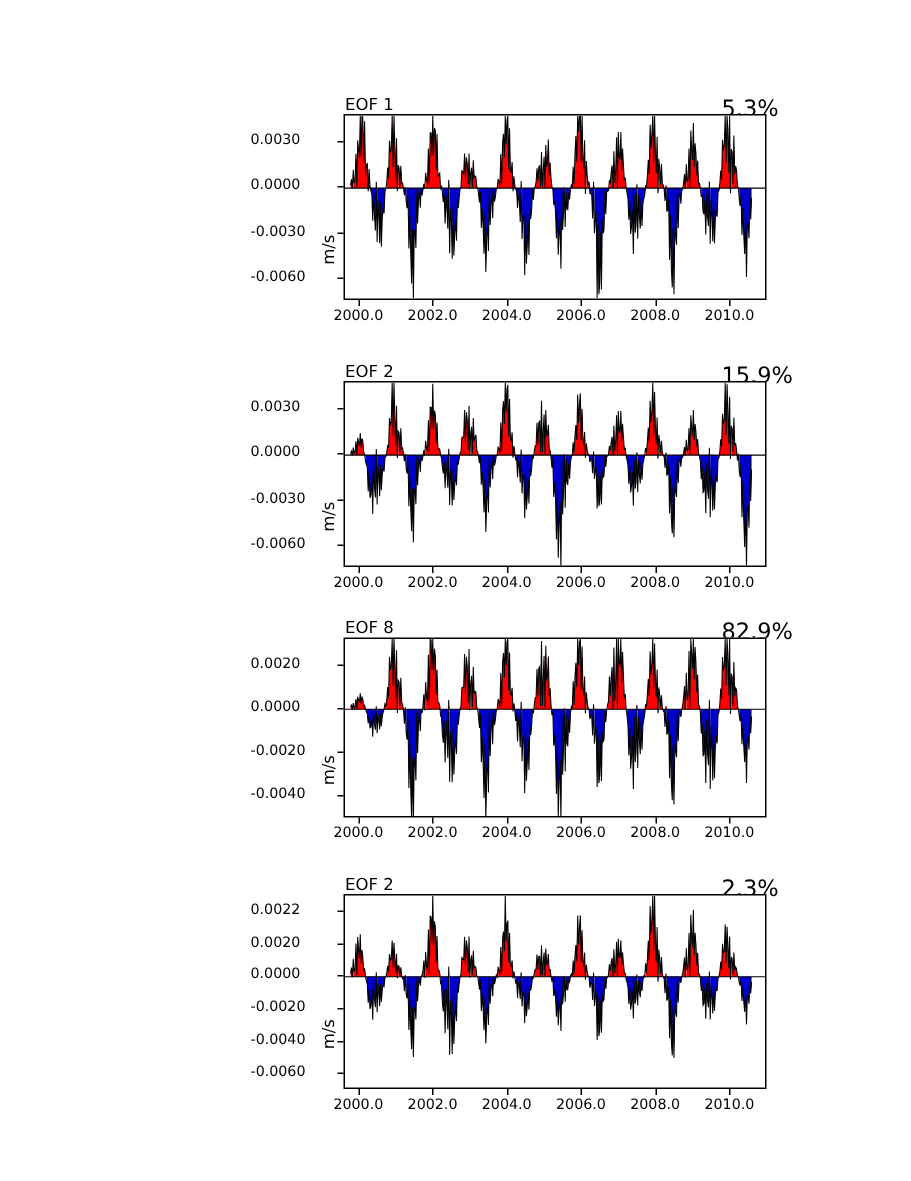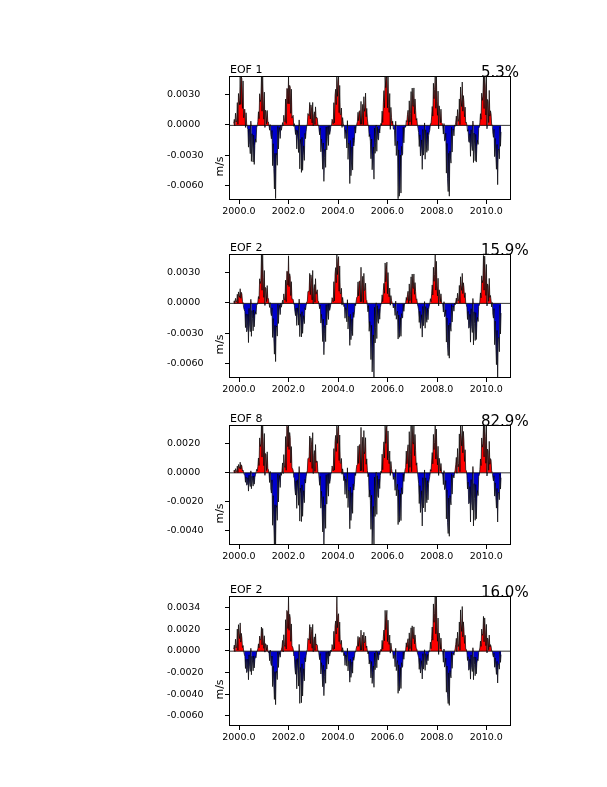--- a/index.html
+++ b/index.html
@@ -172,31 +172,31 @@
       <div style="position: absolute; left: 294.842px; top: 545px; width: 1px; height: 4px; background: rgb(0, 0, 0);"></div>
       <div class="xtick" style="left: 319.316px; width: 50px; top: 550px;">2006.0</div>
       <div style="position: absolute; left: 344.316px; top: 545px; width: 1px; height: 4px; background: rgb(0, 0, 0);"></div>
       <div class="xtick" style="left: 368.789px; width: 50px; top: 550px;">2008.0</div>
       <div style="position: absolute; left: 393.789px; top: 545px; width: 1px; height: 4px; background: rgb(0, 0, 0);"></div>
       <div class="xtick" style="left: 418.263px; width: 50px; top: 550px;">2010.0</div>
       <div style="position: absolute; left: 443.263px; top: 545px; width: 1px; height: 4px; background: rgb(0, 0, 0);"></div>
     </div>
   <div class="panel" id="panel-3" style="top: 0px; height: 787px; pointer-events: none;">
       <div class="eof-label" style="left: 187px; top: 583px;">EOF 2</div>
-      <div class="pct-label" style="left: 438px; top: 583px;">16.0%</div>
+      <div class="pct-label" style="left: 438px; top: 583px;">2.3%</div>
       <div class="ylabel" style="left: 116px; width: 60px; top: 653px;">m/s</div>
       <div class="plot-frame" style="left: 186px; top: 596px; width: 282px; height: 130px;">
         <svg class="series" width="282" height="130">
           <path d="M3.71,54.17 L3.71,52.00 L4.31,48.08 L4.91,54.17 Z M5.51,54.17 L5.51,42.21 L6.11,50.84 L6.71,49.17 L7.32,32.06 L7.92,53.06 L8.48,27.65 L9.05,36.25 L9.61,41.64 L10.18,25.91 L10.74,45.11 L11.31,36.30 L11.87,40.75 L12.47,50.52 L13.08,48.54 L13.68,54.06 L14.28,54.17 Z M20.85,54.17 L20.85,51.24 L21.42,54.17 Z M27.25,54.17 L27.25,53.92 L27.85,51.84 L28.45,46.83 L29.05,50.83 L29.65,39.04 L30.25,43.11 L30.85,42.24 L31.45,30.03 L32.05,47.84 L32.65,31.44 L33.22,41.92 L33.78,51.35 L34.35,38.78 L34.91,54.17 Z M35.48,54.17 L35.48,46.75 L36.05,47.26 L36.61,53.33 L37.21,47.95 L37.81,53.60 L38.41,54.17 Z M40.22,54.17 L40.22,53.03 L40.82,54.17 Z M50.78,54.17 L50.78,54.14 L51.38,52.95 L51.98,50.10 L52.58,43.37 L53.18,54.17 Z M53.78,54.17 L53.78,37.76 L54.39,47.50 L54.99,49.50 L55.59,22.68 L56.19,51.95 L56.79,13.46 L57.39,14.66 L57.95,31.55 L58.52,0.00 L59.09,33.32 L59.65,17.23 L60.22,20.74 L60.78,44.37 L61.35,26.93 L61.95,49.37 L62.55,49.58 L63.15,51.73 L63.75,54.17 Z M69.16,54.17 L69.16,47.37 L69.76,54.17 Z M77.32,54.17 L77.32,52.42 L77.92,41.41 L78.52,42.46 L79.12,43.07 L79.72,27.58 L80.32,46.62 L80.92,29.98 L81.53,34.71 L82.13,51.25 L82.69,27.37 L83.26,54.17 Z M83.82,54.17 L83.82,42.74 L84.39,39.87 L84.95,53.22 L85.52,36.81 L86.08,48.07 L86.68,47.29 L87.29,48.20 L87.89,53.95 L88.49,54.05 L89.09,54.17 Z M100.86,54.17 L100.86,53.03 L101.46,54.17 Z M102.06,54.17 L102.06,47.56 L102.66,49.73 L103.26,52.68 L103.86,34.29 L104.46,51.95 L105.06,28.79 L105.66,23.96 L106.26,36.98 L106.86,0.00 L107.43,30.68 L107.99,18.53 L108.56,16.71 L109.12,44.57 L109.69,25.09 L110.26,46.44 L110.82,47.22 L111.42,43.34 L112.02,54.17 Z M112.62,54.17 L112.62,50.68 L113.22,54.09 L113.82,54.17 Z M117.43,54.17 L117.43,51.26 L118.03,54.17 Z M126.19,54.17 L126.19,51.56 L126.79,49.15 L127.39,49.15 L128.00,39.41 L128.60,49.33 L129.20,40.67 L129.80,40.56 L130.40,53.29 L131.00,33.18 L131.60,53.17 L132.17,44.77 L132.73,38.06 L133.30,53.60 L133.86,35.29 L134.43,45.73 L134.99,44.73 L135.56,38.97 L136.16,50.61 L136.76,48.99 L137.36,53.96 L137.96,54.17 Z M146.23,54.17 L146.23,53.91 L146.80,54.17 Z M150.33,54.17 L150.33,53.55 L150.93,52.31 L151.53,53.96 L152.13,43.42 L152.73,52.24 L153.33,39.87 L153.93,33.02 L154.53,43.75 L155.14,13.34 L155.74,32.65 L156.34,20.96 L156.90,13.27 L157.47,44.50 L158.03,23.15 L158.60,43.48 L159.16,47.40 L159.73,38.02 L160.29,54.17 Z M160.90,54.17 L160.90,46.10 L161.50,51.28 L162.10,53.74 L162.70,54.17 Z M165.70,54.17 L165.70,51.28 L166.30,54.17 Z M175.67,54.17 L175.67,52.87 L176.27,45.80 L176.87,50.16 L177.47,44.45 L178.07,41.70 L178.67,54.07 L179.27,35.89 L179.87,51.73 L180.47,45.89 L181.07,30.81 L181.64,53.65 L182.20,28.85 L182.77,40.34 L183.34,41.65 L183.90,29.89 L184.47,46.82 L185.03,37.92 L185.63,45.33 L186.23,51.45 L186.83,51.89 L187.43,54.17 Z M194.57,54.17 L194.57,52.73 L195.14,54.17 Z M199.20,54.17 L199.20,53.58 L199.80,54.17 Z M200.40,54.17 L200.40,45.17 L201.00,51.66 L201.61,41.63 L202.21,30.00 L202.81,43.22 L203.41,6.93 L204.01,25.32 L204.61,16.36 L205.21,0.00 L205.81,36.79 L206.38,0.00 L206.94,30.42 L207.51,44.26 L208.07,21.03 L208.64,54.17 Z M209.20,54.17 L209.20,36.05 L209.77,42.08 L210.37,51.90 L210.97,41.09 L211.57,52.36 L212.17,54.17 Z M213.97,54.17 L213.97,52.01 L214.57,54.17 Z M225.14,54.17 L225.14,51.89 L225.74,47.41 L226.34,41.30 L226.94,54.17 Z M227.54,54.17 L227.54,35.19 L228.14,49.55 L228.75,47.04 L229.35,24.98 L229.95,53.30 L230.55,12.89 L231.11,26.95 L231.68,34.46 L232.24,9.50 L232.81,39.82 L233.37,24.86 L233.94,32.15 L234.51,46.43 L235.11,38.22 L235.71,52.18 L236.31,52.29 L236.91,54.17 Z M242.92,54.17 L242.92,50.74 L243.48,54.17 Z M249.28,54.17 L249.28,53.88 L249.88,50.99 L250.48,44.15 L251.08,49.38 L251.68,32.12 L252.28,38.37 L252.88,36.64 L253.48,19.38 L254.08,44.76 L254.68,20.92 L255.28,33.06 L255.85,48.66 L256.42,27.37 L256.98,54.17 Z M257.55,54.17 L257.55,40.98 L258.11,42.28 L258.68,52.79 L259.24,38.05 L259.84,49.93 L260.44,47.61 L261.04,49.13 L261.65,53.84 L262.25,53.94 L262.85,54.17 Z " fill="#ff0000" stroke="none"></path>
           <path d="M4.91,54.17 L4.91,54.51 L5.51,54.17 Z M14.28,54.17 L14.28,57.07 L14.88,59.28 L15.48,71.53 L16.08,62.26 L16.68,75.61 L17.28,73.76 L17.88,62.20 L18.48,82.78 L19.08,57.83 L19.68,69.73 L20.28,74.43 L20.85,54.17 Z M21.42,54.17 L21.42,77.78 L21.98,59.34 L22.55,65.00 L23.11,73.85 L23.68,58.92 L24.24,70.95 L24.84,62.67 L25.44,59.71 L26.04,60.65 L26.65,54.89 L27.25,54.17 Z M34.91,54.17 L34.91,55.15 L35.48,54.17 Z M38.41,54.17 L38.41,55.49 L39.01,54.93 L39.61,63.74 L40.22,54.17 Z M40.82,54.17 L40.82,66.17 L41.42,68.57 L42.02,59.02 L42.62,89.61 L43.22,69.34 L43.82,88.26 L44.42,102.41 L45.02,74.63 L45.59,107.67 L46.15,76.09 L46.72,74.27 L47.28,82.59 L47.85,54.94 L48.41,70.46 L48.98,59.15 L49.58,55.46 L50.18,60.19 L50.78,54.17 Z M53.18,54.17 L53.18,54.86 L53.78,54.17 Z M63.75,54.17 L63.75,58.90 L64.35,59.37 L64.95,71.71 L65.55,77.24 L66.15,62.63 L66.75,91.83 L67.35,61.55 L67.96,73.72 L68.56,89.09 L69.16,54.17 Z M69.76,54.17 L69.76,106.37 L70.32,70.45 L70.89,76.31 L71.45,105.74 L72.02,66.77 L72.58,99.02 L73.15,82.57 L73.72,71.76 L74.32,83.89 L74.92,60.78 L75.52,64.78 L76.12,58.54 L76.72,54.24 L77.32,54.17 Z M83.26,54.17 L83.26,54.65 L83.82,54.17 Z M89.09,54.17 L89.09,58.43 L89.69,62.74 L90.29,56.57 L90.89,77.00 L91.49,65.73 L92.09,75.67 L92.69,89.79 L93.29,68.29 L93.89,98.66 L94.49,79.31 L95.06,72.75 L95.63,86.27 L96.19,55.24 L96.76,72.08 L97.32,62.16 L97.89,54.97 L98.45,67.13 L99.05,54.43 L99.65,59.13 L100.25,56.48 L100.86,54.17 Z M101.46,54.17 L101.46,54.37 L102.06,54.17 Z M112.02,54.17 L112.02,55.33 L112.62,54.17 Z M113.82,54.17 L113.82,58.70 L114.43,56.43 L115.03,68.33 L115.63,58.02 L116.23,60.39 L116.83,69.11 L117.43,54.17 Z M118.03,54.17 L118.03,73.92 L118.63,64.02 L119.23,64.58 L119.80,85.16 L120.36,62.09 L120.93,80.39 L121.49,74.02 L122.06,65.01 L122.62,76.17 L123.19,60.11 L123.79,63.32 L124.39,60.15 L124.99,54.59 L125.59,55.04 L126.19,54.17 Z M137.96,54.17 L137.96,56.89 L138.56,55.04 L139.16,66.98 L139.76,62.95 L140.36,67.82 L140.96,80.90 L141.57,64.52 L142.17,86.45 L142.77,75.55 L143.37,68.95 L143.97,90.29 L144.53,55.98 L145.10,72.72 L145.66,65.44 L146.23,54.17 Z M146.80,54.17 L146.80,70.78 L147.36,55.29 L147.93,62.76 L148.53,62.78 L149.13,56.11 L149.73,57.63 L150.33,54.17 Z M160.29,54.17 L160.29,56.13 L160.90,54.17 Z M162.70,54.17 L162.70,54.72 L163.30,61.52 L163.90,57.91 L164.50,58.60 L165.10,69.71 L165.70,54.17 Z M166.30,54.17 L166.30,73.65 L166.90,67.24 L167.50,63.54 L168.10,96.32 L168.71,67.89 L169.27,93.77 L169.84,89.09 L170.40,70.60 L170.97,91.53 L171.53,65.69 L172.10,70.47 L172.66,69.27 L173.26,55.09 L173.86,62.27 L174.47,54.94 L175.07,54.54 L175.67,54.17 Z M187.43,54.17 L187.43,56.28 L188.04,57.94 L188.64,60.84 L189.24,72.35 L189.84,61.43 L190.44,76.05 L191.04,71.34 L191.64,63.68 L192.24,81.98 L192.84,56.69 L193.44,72.15 L194.01,68.71 L194.57,54.17 Z M195.14,54.17 L195.14,73.39 L195.70,56.60 L196.27,63.76 L196.83,67.74 L197.40,57.56 L198.00,63.72 L198.60,56.40 L199.20,54.17 Z M199.80,54.17 L199.80,54.30 L200.40,54.17 Z M208.64,54.17 L208.64,57.49 L209.20,54.17 Z M212.17,54.17 L212.17,54.44 L212.77,55.54 L213.37,65.21 L213.97,54.17 Z M214.57,54.17 L214.57,70.11 L215.18,68.41 L215.78,61.17 L216.38,95.21 L216.98,69.14 L217.58,97.33 L218.18,106.57 L218.74,75.88 L219.31,108.41 L219.88,73.58 L220.44,77.26 L221.01,80.89 L221.57,55.41 L222.14,71.37 L222.74,57.45 L223.34,56.05 L223.94,58.16 L224.54,54.17 Z M226.94,54.17 L226.94,54.52 L227.54,54.17 Z M236.91,54.17 L236.91,55.22 L237.51,63.47 L238.11,59.82 L238.71,73.22 L239.31,72.05 L239.91,62.20 L240.51,82.12 L241.11,57.95 L241.71,70.35 L242.32,74.56 L242.92,54.17 Z M243.48,54.17 L243.48,82.74 L244.05,59.90 L244.61,67.59 L245.18,78.71 L245.74,60.10 L246.31,76.87 L246.87,66.11 L247.47,62.24 L248.08,63.58 L248.68,55.28 L249.28,54.17 Z M256.98,54.17 L256.98,55.96 L257.55,54.17 Z M262.85,54.17 L262.85,58.04 L263.45,60.11 L264.05,56.23 L264.65,70.28 L265.25,60.99 L265.85,70.57 L266.45,77.45 L267.05,64.38 L267.65,86.01 L268.22,67.37 L268.78,66.96 L269.35,72.15 L269.91,54.88 L270.48,65.39 L271.05,57.67 L271.05,54.17 Z " fill="#0000cc" stroke="none"></path>
           <line x1="0" x2="282" y1="54.16666666666666" y2="54.16666666666666" stroke="#000" stroke-width="0.8"></line>
           <path d="M3.71,52.00 L4.31,48.08 L4.91,54.51 L5.51,42.21 L6.11,50.84 L6.71,49.17 L7.32,32.06 L7.92,53.06 L8.48,27.65 L9.05,36.25 L9.61,41.64 L10.18,25.91 L10.74,45.11 L11.31,36.30 L11.87,40.75 L12.47,50.52 L13.08,48.54 L13.68,54.06 L14.28,57.07 L14.88,59.28 L15.48,71.53 L16.08,62.26 L16.68,75.61 L17.28,73.76 L17.88,62.20 L18.48,82.78 L19.08,57.83 L19.68,69.73 L20.28,74.43 L20.85,51.24 L21.42,77.78 L21.98,59.34 L22.55,65.00 L23.11,73.85 L23.68,58.92 L24.24,70.95 L24.84,62.67 L25.44,59.71 L26.04,60.65 L26.65,54.89 L27.25,53.92 L27.85,51.84 L28.45,46.83 L29.05,50.83 L29.65,39.04 L30.25,43.11 L30.85,42.24 L31.45,30.03 L32.05,47.84 L32.65,31.44 L33.22,41.92 L33.78,51.35 L34.35,38.78 L34.91,55.15 L35.48,46.75 L36.05,47.26 L36.61,53.33 L37.21,47.95 L37.81,53.60 L38.41,55.49 L39.01,54.93 L39.61,63.74 L40.22,53.03 L40.82,66.17 L41.42,68.57 L42.02,59.02 L42.62,89.61 L43.22,69.34 L43.82,88.26 L44.42,102.41 L45.02,74.63 L45.59,107.67 L46.15,76.09 L46.72,74.27 L47.28,82.59 L47.85,54.94 L48.41,70.46 L48.98,59.15 L49.58,55.46 L50.18,60.19 L50.78,54.14 L51.38,52.95 L51.98,50.10 L52.58,43.37 L53.18,54.86 L53.78,37.76 L54.39,47.50 L54.99,49.50 L55.59,22.68 L56.19,51.95 L56.79,13.46 L57.39,14.66 L57.95,31.55 L58.52,0.00 L59.09,33.32 L59.65,17.23 L60.22,20.74 L60.78,44.37 L61.35,26.93 L61.95,49.37 L62.55,49.58 L63.15,51.73 L63.75,58.90 L64.35,59.37 L64.95,71.71 L65.55,77.24 L66.15,62.63 L66.75,91.83 L67.35,61.55 L67.96,73.72 L68.56,89.09 L69.16,47.37 L69.76,106.37 L70.32,70.45 L70.89,76.31 L71.45,105.74 L72.02,66.77 L72.58,99.02 L73.15,82.57 L73.72,71.76 L74.32,83.89 L74.92,60.78 L75.52,64.78 L76.12,58.54 L76.72,54.24 L77.32,52.42 L77.92,41.41 L78.52,42.46 L79.12,43.07 L79.72,27.58 L80.32,46.62 L80.92,29.98 L81.53,34.71 L82.13,51.25 L82.69,27.37 L83.26,54.65 L83.82,42.74 L84.39,39.87 L84.95,53.22 L85.52,36.81 L86.08,48.07 L86.68,47.29 L87.29,48.20 L87.89,53.95 L88.49,54.05 L89.09,58.43 L89.69,62.74 L90.29,56.57 L90.89,77.00 L91.49,65.73 L92.09,75.67 L92.69,89.79 L93.29,68.29 L93.89,98.66 L94.49,79.31 L95.06,72.75 L95.63,86.27 L96.19,55.24 L96.76,72.08 L97.32,62.16 L97.89,54.97 L98.45,67.13 L99.05,54.43 L99.65,59.13 L100.25,56.48 L100.86,53.03 L101.46,54.37 L102.06,47.56 L102.66,49.73 L103.26,52.68 L103.86,34.29 L104.46,51.95 L105.06,28.79 L105.66,23.96 L106.26,36.98 L106.86,0.00 L107.43,30.68 L107.99,18.53 L108.56,16.71 L109.12,44.57 L109.69,25.09 L110.26,46.44 L110.82,47.22 L111.42,43.34 L112.02,55.33 L112.62,50.68 L113.22,54.09 L113.82,58.70 L114.43,56.43 L115.03,68.33 L115.63,58.02 L116.23,60.39 L116.83,69.11 L117.43,51.26 L118.03,73.92 L118.63,64.02 L119.23,64.58 L119.80,85.16 L120.36,62.09 L120.93,80.39 L121.49,74.02 L122.06,65.01 L122.62,76.17 L123.19,60.11 L123.79,63.32 L124.39,60.15 L124.99,54.59 L125.59,55.04 L126.19,51.56 L126.79,49.15 L127.39,49.15 L128.00,39.41 L128.60,49.33 L129.20,40.67 L129.80,40.56 L130.40,53.29 L131.00,33.18 L131.60,53.17 L132.17,44.77 L132.73,38.06 L133.30,53.60 L133.86,35.29 L134.43,45.73 L134.99,44.73 L135.56,38.97 L136.16,50.61 L136.76,48.99 L137.36,53.96 L137.96,56.89 L138.56,55.04 L139.16,66.98 L139.76,62.95 L140.36,67.82 L140.96,80.90 L141.57,64.52 L142.17,86.45 L142.77,75.55 L143.37,68.95 L143.97,90.29 L144.53,55.98 L145.10,72.72 L145.66,65.44 L146.23,53.91 L146.80,70.78 L147.36,55.29 L147.93,62.76 L148.53,62.78 L149.13,56.11 L149.73,57.63 L150.33,53.55 L150.93,52.31 L151.53,53.96 L152.13,43.42 L152.73,52.24 L153.33,39.87 L153.93,33.02 L154.53,43.75 L155.14,13.34 L155.74,32.65 L156.34,20.96 L156.90,13.27 L157.47,44.50 L158.03,23.15 L158.60,43.48 L159.16,47.40 L159.73,38.02 L160.29,56.13 L160.90,46.10 L161.50,51.28 L162.10,53.74 L162.70,54.72 L163.30,61.52 L163.90,57.91 L164.50,58.60 L165.10,69.71 L165.70,51.28 L166.30,73.65 L166.90,67.24 L167.50,63.54 L168.10,96.32 L168.71,67.89 L169.27,93.77 L169.84,89.09 L170.40,70.60 L170.97,91.53 L171.53,65.69 L172.10,70.47 L172.66,69.27 L173.26,55.09 L173.86,62.27 L174.47,54.94 L175.07,54.54 L175.67,52.87 L176.27,45.80 L176.87,50.16 L177.47,44.45 L178.07,41.70 L178.67,54.07 L179.27,35.89 L179.87,51.73 L180.47,45.89 L181.07,30.81 L181.64,53.65 L182.20,28.85 L182.77,40.34 L183.34,41.65 L183.90,29.89 L184.47,46.82 L185.03,37.92 L185.63,45.33 L186.23,51.45 L186.83,51.89 L187.43,56.28 L188.04,57.94 L188.64,60.84 L189.24,72.35 L189.84,61.43 L190.44,76.05 L191.04,71.34 L191.64,63.68 L192.24,81.98 L192.84,56.69 L193.44,72.15 L194.01,68.71 L194.57,52.73 L195.14,73.39 L195.70,56.60 L196.27,63.76 L196.83,67.74 L197.40,57.56 L198.00,63.72 L198.60,56.40 L199.20,53.58 L199.80,54.30 L200.40,45.17 L201.00,51.66 L201.61,41.63 L202.21,30.00 L202.81,43.22 L203.41,6.93 L204.01,25.32 L204.61,16.36 L205.21,0.00 L205.81,36.79 L206.38,0.00 L206.94,30.42 L207.51,44.26 L208.07,21.03 L208.64,57.49 L209.20,36.05 L209.77,42.08 L210.37,51.90 L210.97,41.09 L211.57,52.36 L212.17,54.44 L212.77,55.54 L213.37,65.21 L213.97,52.01 L214.57,70.11 L215.18,68.41 L215.78,61.17 L216.38,95.21 L216.98,69.14 L217.58,97.33 L218.18,106.57 L218.74,75.88 L219.31,108.41 L219.88,73.58 L220.44,77.26 L221.01,80.89 L221.57,55.41 L222.14,71.37 L222.74,57.45 L223.34,56.05 L223.94,58.16 L224.54,54.17 L225.14,51.89 L225.74,47.41 L226.34,41.30 L226.94,54.52 L227.54,35.19 L228.14,49.55 L228.75,47.04 L229.35,24.98 L229.95,53.30 L230.55,12.89 L231.11,26.95 L231.68,34.46 L232.24,9.50 L232.81,39.82 L233.37,24.86 L233.94,32.15 L234.51,46.43 L235.11,38.22 L235.71,52.18 L236.31,52.29 L236.91,55.22 L237.51,63.47 L238.11,59.82 L238.71,73.22 L239.31,72.05 L239.91,62.20 L240.51,82.12 L241.11,57.95 L241.71,70.35 L242.32,74.56 L242.92,50.74 L243.48,82.74 L244.05,59.90 L244.61,67.59 L245.18,78.71 L245.74,60.10 L246.31,76.87 L246.87,66.11 L247.47,62.24 L248.08,63.58 L248.68,55.28 L249.28,53.88 L249.88,50.99 L250.48,44.15 L251.08,49.38 L251.68,32.12 L252.28,38.37 L252.88,36.64 L253.48,19.38 L254.08,44.76 L254.68,20.92 L255.28,33.06 L255.85,48.66 L256.42,27.37 L256.98,55.96 L257.55,40.98 L258.11,42.28 L258.68,52.79 L259.24,38.05 L259.84,49.93 L260.44,47.61 L261.04,49.13 L261.65,53.84 L262.25,53.94 L262.85,58.04 L263.45,60.11 L264.05,56.23 L264.65,70.28 L265.25,60.99 L265.85,70.57 L266.45,77.45 L267.05,64.38 L267.65,86.01 L268.22,67.37 L268.78,66.96 L269.35,72.15 L269.91,54.88 L270.48,65.39 L271.05,57.67 " fill="none" stroke="#000000" stroke-width="0.7"></path>
         </svg>
       </div>
-      <div class="ytick" style="left: 124px; width: 56px; top: 600.833px;">0.0034</div>
+      <div class="ytick" style="left: 124px; width: 56px; top: 600.833px;">0.0022</div>
       <div style="position: absolute; left: 182px; top: 606.833px; width: 4px; height: 1px; background: rgb(0, 0, 0);"></div>
       <div class="ytick" style="left: 124px; width: 56px; top: 622.5px;">0.0020</div>
       <div style="position: absolute; left: 182px; top: 628.5px; width: 4px; height: 1px; background: rgb(0, 0, 0);"></div>
       <div class="ytick" style="left: 124px; width: 56px; top: 644.167px;">0.0000</div>
       <div style="position: absolute; left: 182px; top: 650.167px; width: 4px; height: 1px; background: rgb(0, 0, 0);"></div>
       <div class="ytick" style="left: 124px; width: 56px; top: 665.833px;">-0.0020</div>
       <div style="position: absolute; left: 182px; top: 671.833px; width: 4px; height: 1px; background: rgb(0, 0, 0);"></div>
       <div class="ytick" style="left: 124px; width: 56px; top: 687.5px;">-0.0040</div>
       <div style="position: absolute; left: 182px; top: 693.5px; width: 4px; height: 1px; background: rgb(0, 0, 0);"></div>
       <div class="ytick" style="left: 124px; width: 56px; top: 709.167px;">-0.0060</div>

